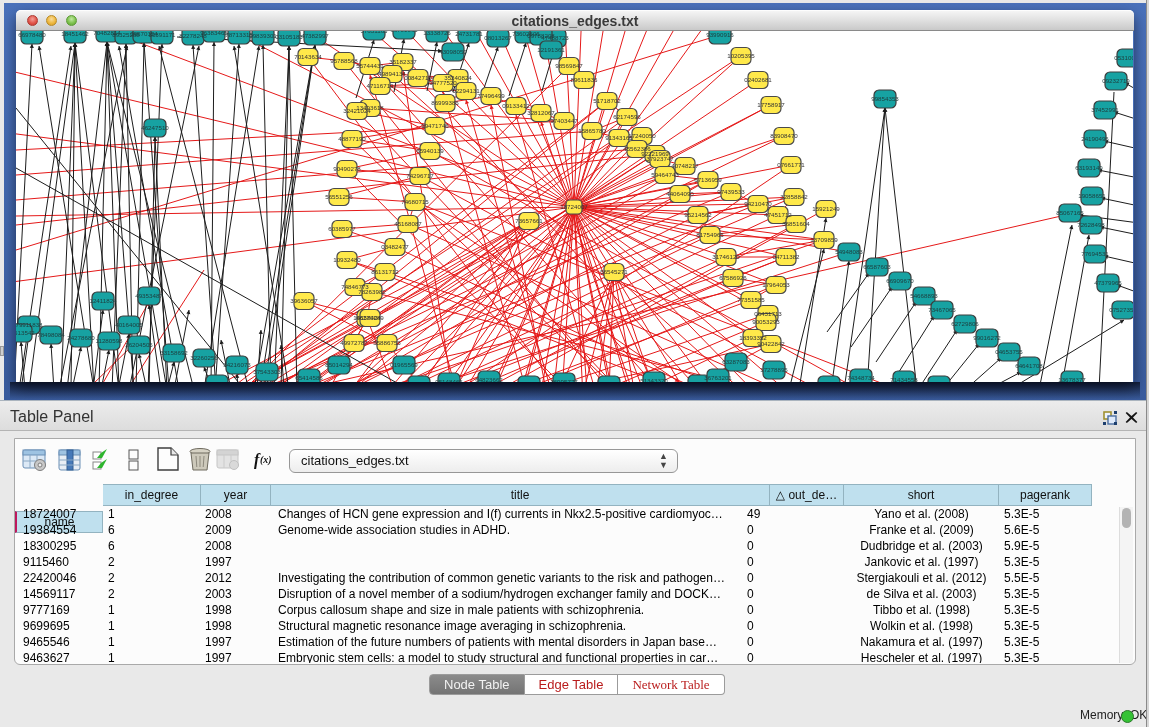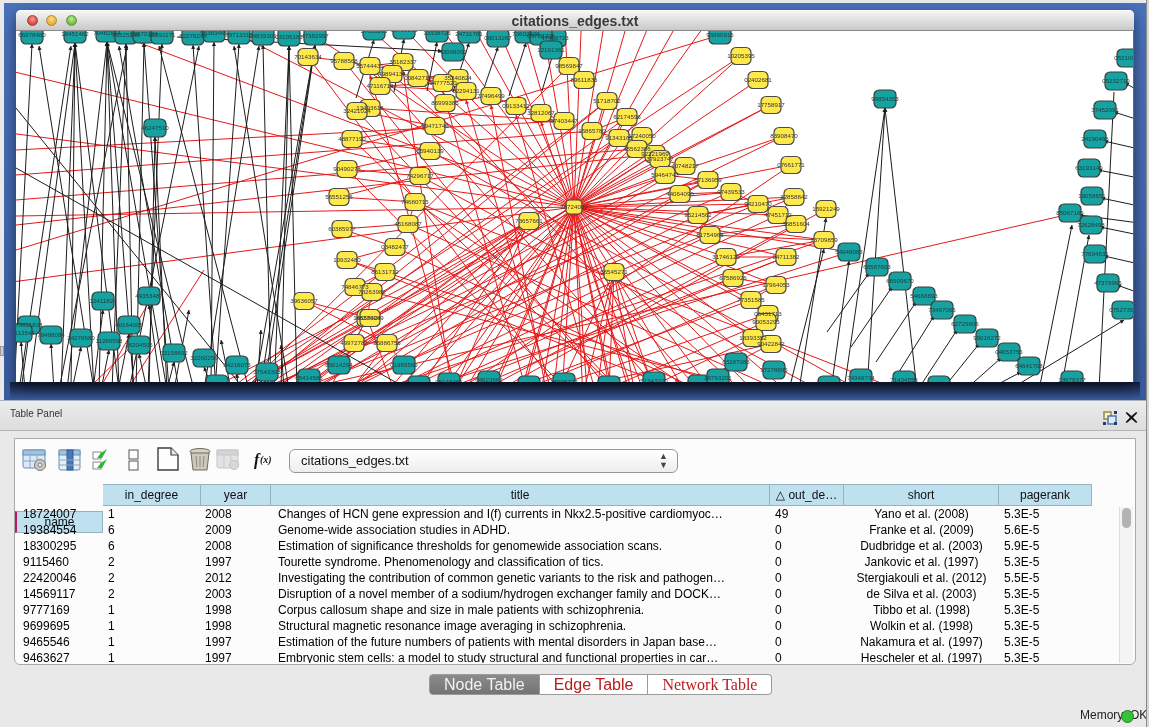--- a/index.html
+++ b/index.html
@@ -9,37 +9,37 @@
 .titlebar { position:absolute; left:0; top:0; width:100%; height:21px; border-radius:5px 5px 0 0; background:linear-gradient(180deg,#f7f7f7 0%,#e3e3e3 45%,#c9c9c9 100%); border-bottom:1px solid #8a8a8a; box-shadow:inset 0 1px 0 #fdfdfd; }
 .titletext { position:absolute; width:100%; text-align:center; top:3px; font-size:14px; font-weight:bold; color:#3a3a3a; }
 .tl { position:absolute; top:5px; width:11px; height:11px; border-radius:50%; }
 .tl.r { left:11px; background:radial-gradient(circle at 50% 35%, #f2a09a 0%, #e2554a 55%, #c03830 100%); border:0.5px solid #ad3a32; }
 .tl.y { left:30px; background:radial-gradient(circle at 50% 35%, #f9dc9e 0%, #eeb83f 55%, #d29a27 100%); border:0.5px solid #b88a27; }
 .tl.g { left:50px; background:radial-gradient(circle at 50% 35%, #c1e9a4 0%, #7ec24e 55%, #5da335 100%); border:0.5px solid #5d9a37; }
 .leftstrip { position:absolute; left:0; top:0; width:4px; height:400px; background:#e9e9e9; }
 .lefthandle { position:absolute; left:0; top:346px; width:4px; height:10px; background:#cfcfcf; border:1px solid #9a9a9a; }
 .rightstrip { position:absolute; right:0; top:0; width:3px; height:727px; background:#d7d7d7; border-left:1px solid #8a8a8a; }
 .tp-header { position:absolute; left:0; top:400px; width:1149px; height:31px; background:linear-gradient(180deg,#ececec,#dddddd); border-top:1px solid #aab4be; border-bottom:1px solid #b4b4b4; }
-.tp-title { position:absolute; left:10px; top:7px; font-size:10px; color:#333; }
+.tp-title { position:absolute; left:10px; top:7px; font-size:16px; color:#333; }
 .bottombg { position:absolute; left:0; top:432px; width:1149px; height:295px; background:#e9e9e9; }
 .panel { position:absolute; left:14px; top:438px; width:1122px; height:227px; background:#fcfcfc; border:1px solid #a9a9a9; border-radius:0 0 6px 6px; }
 .toolbar { position:absolute; left:4px; top:7px; }
 .combo { position:absolute; left:289px; top:449px; width:389px; height:24px; border:1px solid #979797; border-radius:6px; background:linear-gradient(180deg,#ffffff,#ededed); font-size:13px; color:#111; line-height:22px; padding-left:11px; }
 .combo .arr { position:absolute; right:9px; top:2px; font-size:9px; color:#444; line-height:9px; }
 .thead { position:absolute; left:15px; top:484px; height:22px; font-size:12px; color:#101010; }
 .th { position:absolute; top:0; height:22px; background:#bfe0ee; border:1px solid #93b3c0; border-left:none; text-align:center; line-height:21px; }
 .th.first { border-left:2px solid #be185d;margin-top:27px; }
 .tbody { position:absolute; left:15px; top:507px; width:1077px; height:156px; overflow:hidden; font-size:12px; color:#000; }
 .tr { position:relative; height:16px; line-height:15px; white-space:nowrap; }
 .tr span { position:absolute; top:0; }
 .c0 { left:8px; } .c1 { left:93px; } .c2 { left:190px; } .c3 { left:263px; width:492px; overflow:hidden; }
-.c4 { left:760px; } .c5 { left:829px; width:155px; text-align:center; } .c6 { left:989px;text-align:right; }
+.c4 { left:732px; } .c5 { left:829px; width:155px; text-align:center; } .c6 { left:989px;text-align:right; }
 .scrollv { position:absolute; left:1119px; top:507px; width:14px; height:156px; background:#f4f4f4; border-left:1px solid #ddd; }
 .thumb { position:absolute; left:2px; top:1px; width:9px; height:20px; background:#b3b3b3; border-radius:5px; }
-.tabs { position:absolute; left:429px; top:674px; height:21px; display:flex; font-size:16px; }
+.tabs { position:absolute; left:429px; top:674px; height:21px; display:flex; font-size:13px; }
 .tab { height:21px; line-height:20px; padding:0 14px; background:#fff; border:1px solid #9b9b9b; border-left:none; color:#b91c1c; }
 .tab.first { border-left:1px solid #9b9b9b; border-radius:4px 0 0 4px; }
 .tab.last { border-radius:0 4px 4px 0;font-family:Liberation Serif, serif; }
 .tab.sel { background:linear-gradient(180deg,#8b8b8b,#747474); color:#f2f2f2; }
 .status { position:absolute; left:1060px; top:708px; font-size:12px; color:#222;padding-left:20px; }
 .greendot { position:absolute; left:1121px; top:710px; width:13px; height:13px; border-radius:50%; background:#35c235; border:1.5px solid #2c7a2c; }
 .fl-icon { position:absolute; left:1103px; top:411px; width:14px; height:14px; }
 .x-icon { position:absolute; left:1125px; top:411px; width:13px; height:13px; }
 </style></head>
 <body>
@@ -1043,30 +1043,28 @@
       <span class="c2">2009</span>
       <span class="c3">Genome-wide association studies in ADHD.</span>
       <span class="c4">0</span>
       <span class="c5">Franke et al. (2009)</span>
       <span class="c6">5.6E-5</span>
     </div>
     <div class="tr">
       <span class="c0">18300295</span>
       <span class="c1">6</span>
       <span class="c2">2008</span>
-      <span class="c3">Estimation of significance thresholds for genomewide association scans.</span>
       <span class="c4">0</span>
       <span class="c5">Dudbridge et al. (2003)</span>
       <span class="c6">5.9E-5</span>
     </div>
     <div class="tr">
       <span class="c0">9115460</span>
       <span class="c1">2</span>
       <span class="c2">1997</span>
-      <span class="c3">Tourette syndrome. Phenomenology and classification of tics.</span>
       <span class="c4">0</span>
       <span class="c5">Jankovic et al. (1997)</span>
       <span class="c6">5.3E-5</span>
     </div>
     <div class="tr">
       <span class="c0">22420046</span>
       <span class="c1">2</span>
       <span class="c2">2012</span>
       <span class="c3">Investigating the contribution of common genetic variants to the risk and pathogen…</span>
       <span class="c4">0</span>

